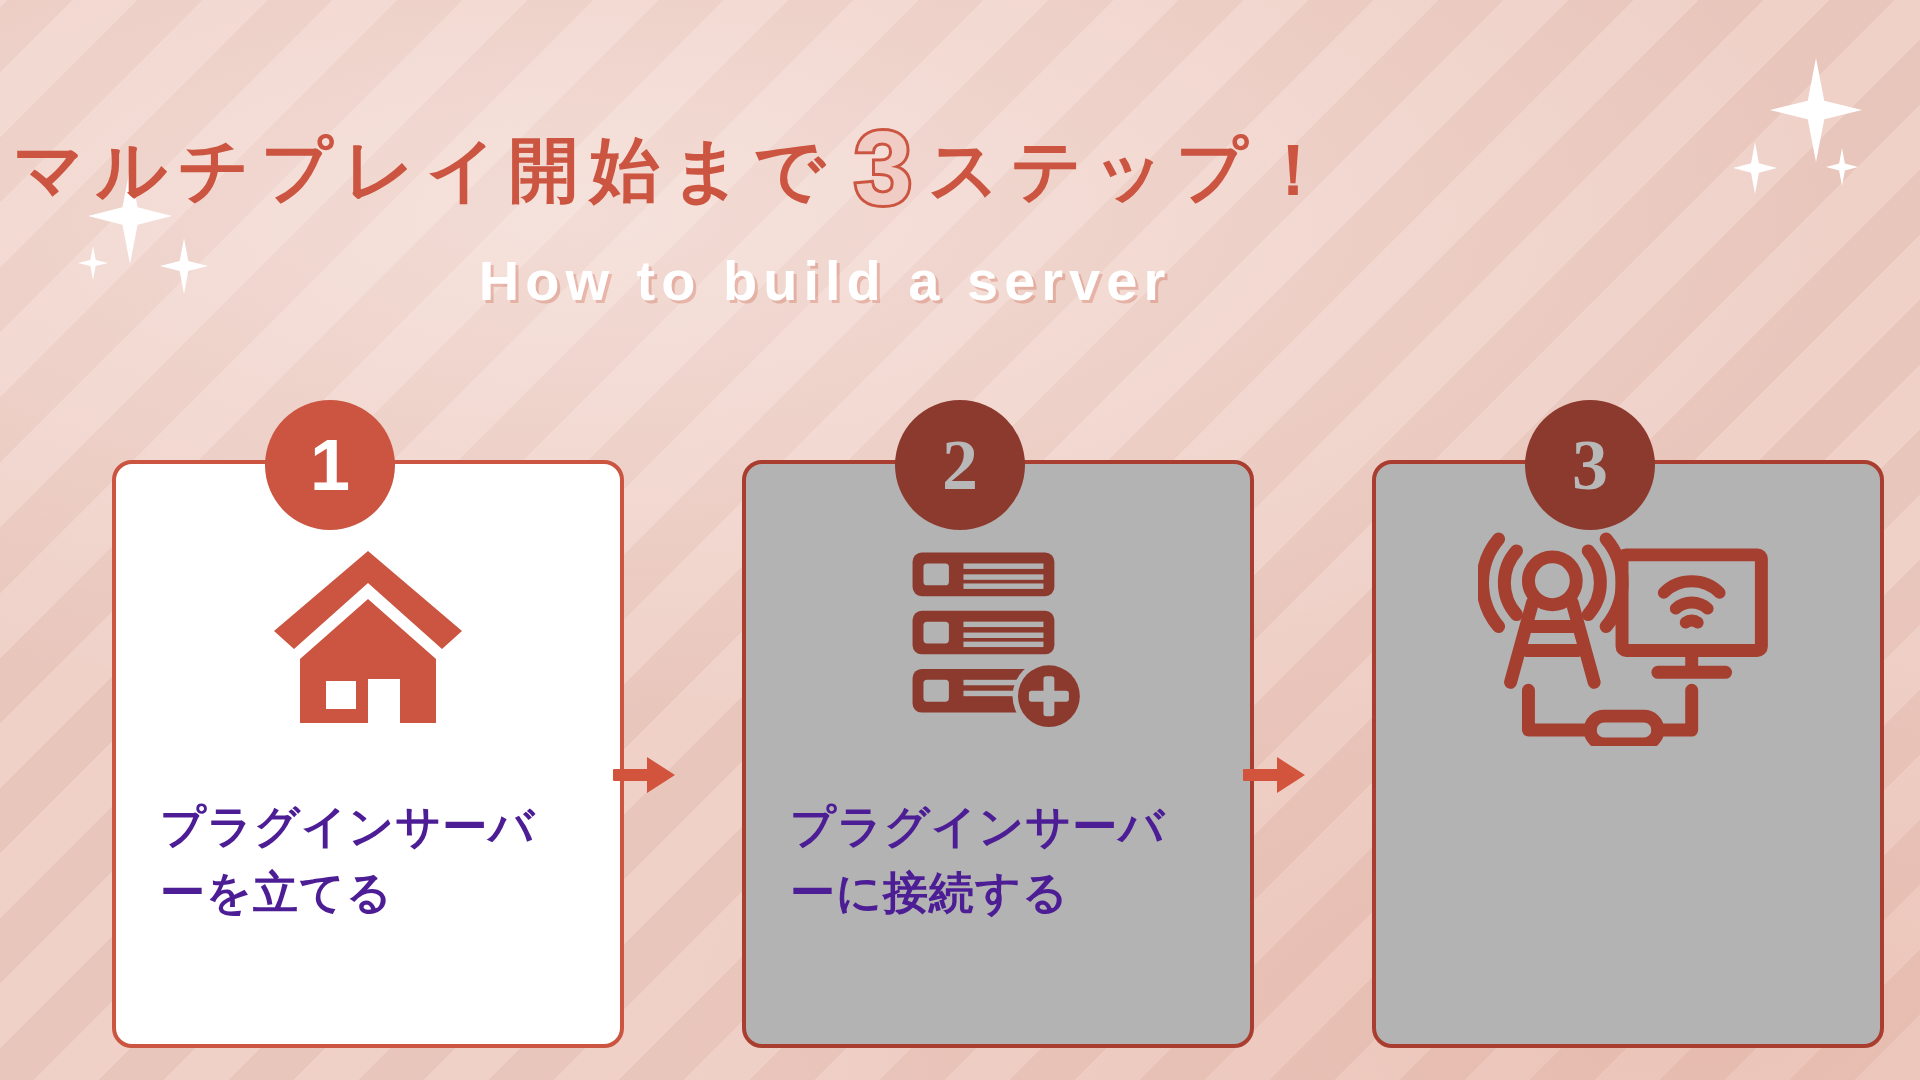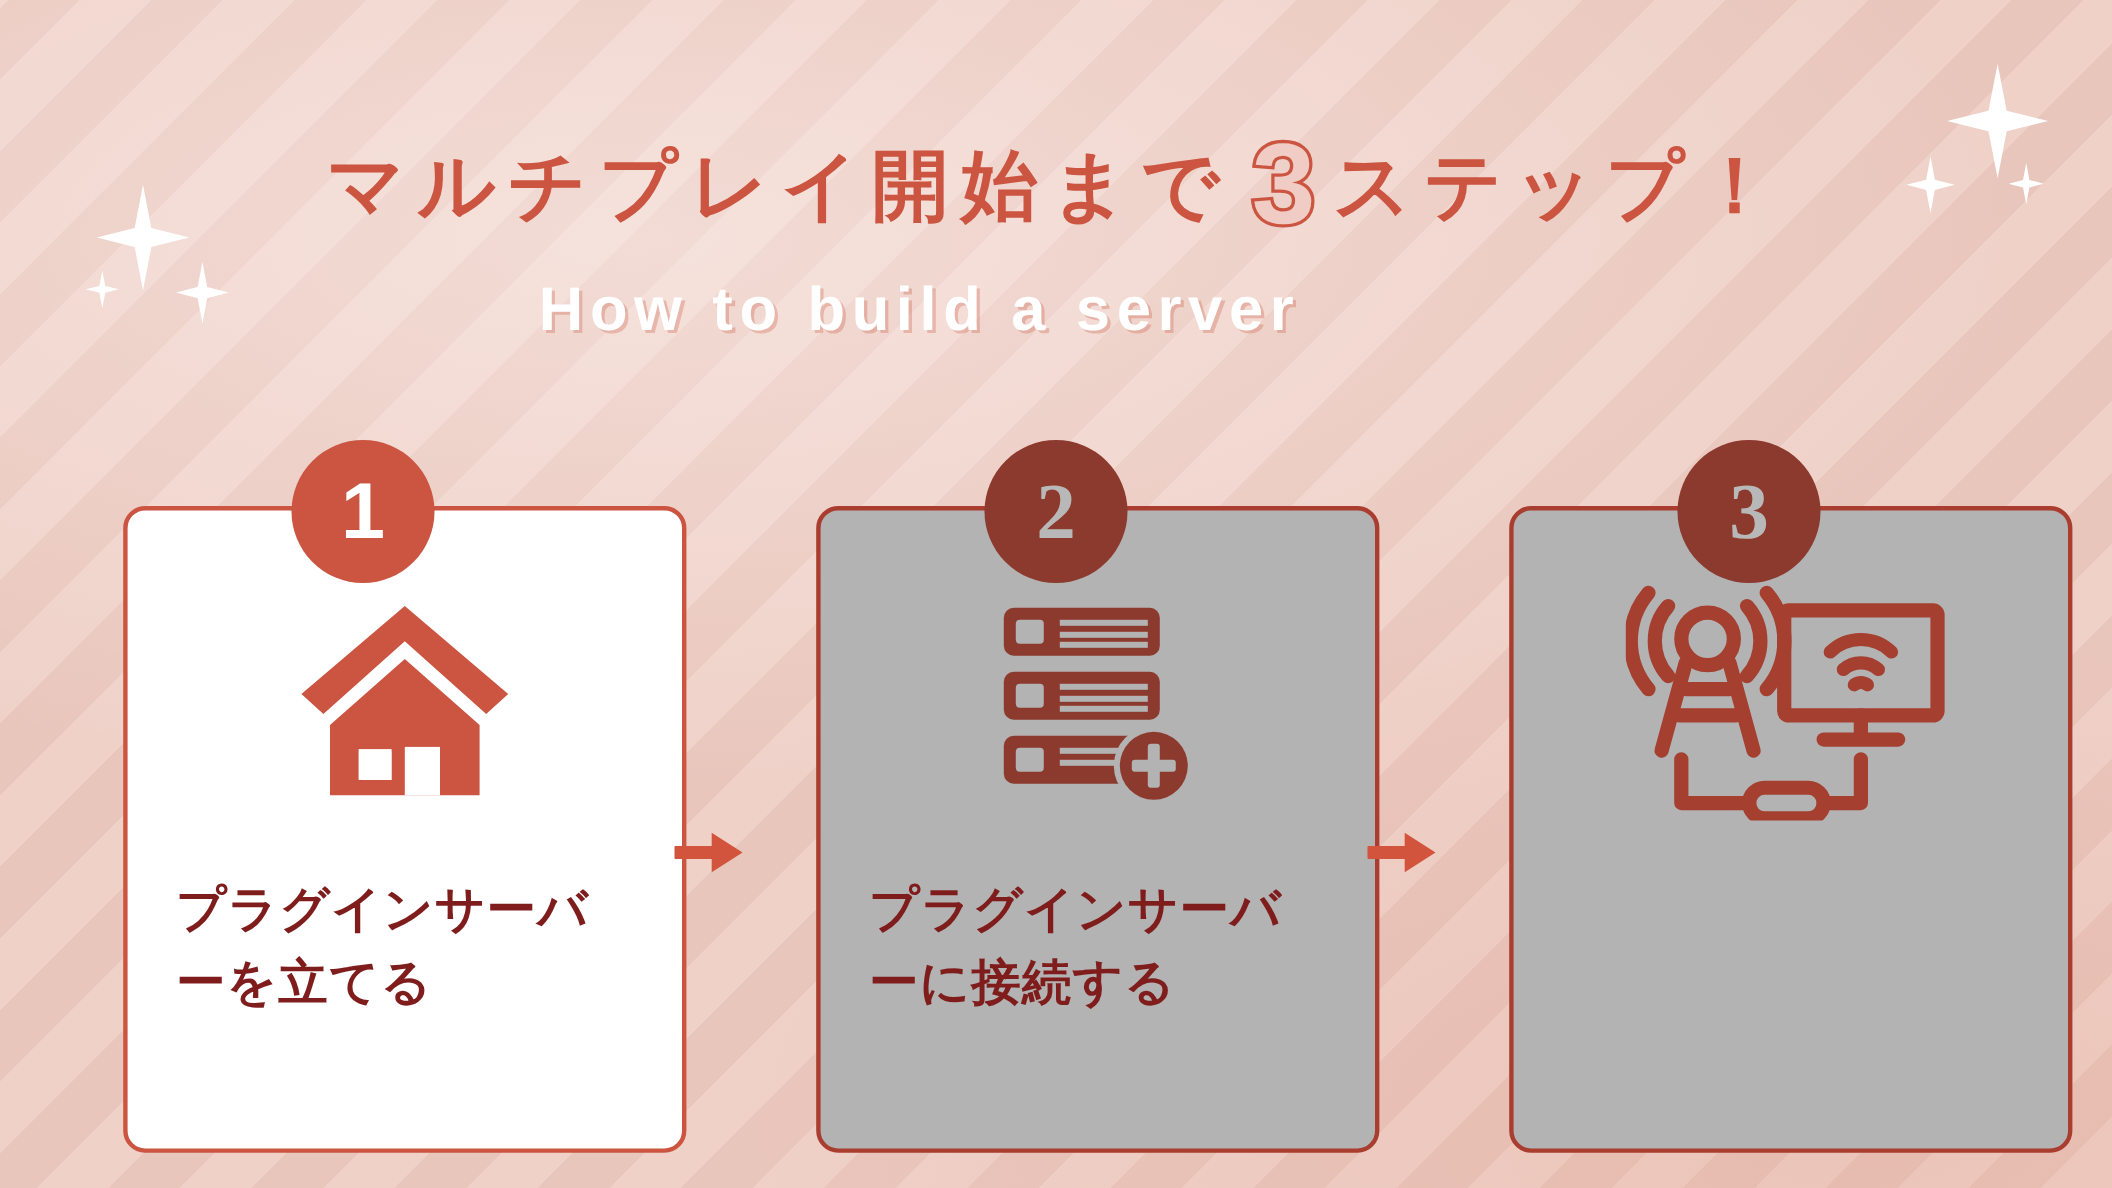--- a/index.html
+++ b/index.html
@@ -51,22 +51,22 @@
   #sparkle-right-big { left: 1770px;top: 58px;  width: 92px;  height: 104px; }
   #sparkle-right-mid { left: 1733px;top: 142px; width: 44px;  height: 52px; }
   #sparkle-right-sml { left: 1826px;top: 148px; width: 32px;  height: 38px; }
 
   
   #headline-wrap {
     position: absolute;
     top: 106px;
     left: 0;
     width: 1920px;
-    text-align: center;
     white-space: nowrap;
+    padding-left: 13px;
   }
   #headline {
     display: inline-block;
     font-size: 70px;
     font-weight: 700;
     letter-spacing: 11px;
     color: #CB5540;
     line-height: 1;
     vertical-align: middle;
   }
@@ -79,21 +79,21 @@
     paint-order: stroke fill;
     margin: 0 14px 0 18px;
     position: relative;
     top: 10px;
     display: inline-block;
   }
 
   #subtitle {
     position: absolute;
     top: 248px;
-    left: 11px;
+    left: 0;
     width: 1650px;
     text-align: center;
     font-size: 56px;
     font-weight: 700;
     letter-spacing: 6px;
     color: #FFFFFF;
     text-shadow: 3px 3px 0 rgba(203,85,64,0.30);
     white-space: nowrap;
   }
 
@@ -166,21 +166,21 @@
     justify-content: center;
     padding-top: 18px;
   }
 
   .card-label {
     width: 100%;
     padding: 0 44px;
     font-size: 45px;
     font-weight: 600;
     line-height: 1.46;
-    color: #7f1d1d;
+    color: #4c1d95;
     letter-spacing: 1px;
     font-family: "DejaVu Sans", "Liberation Sans", sans-serif;
   }
 
   
   .arrow-gap {
     position: relative;
     width: 118px;
     height: 590px;
   }

